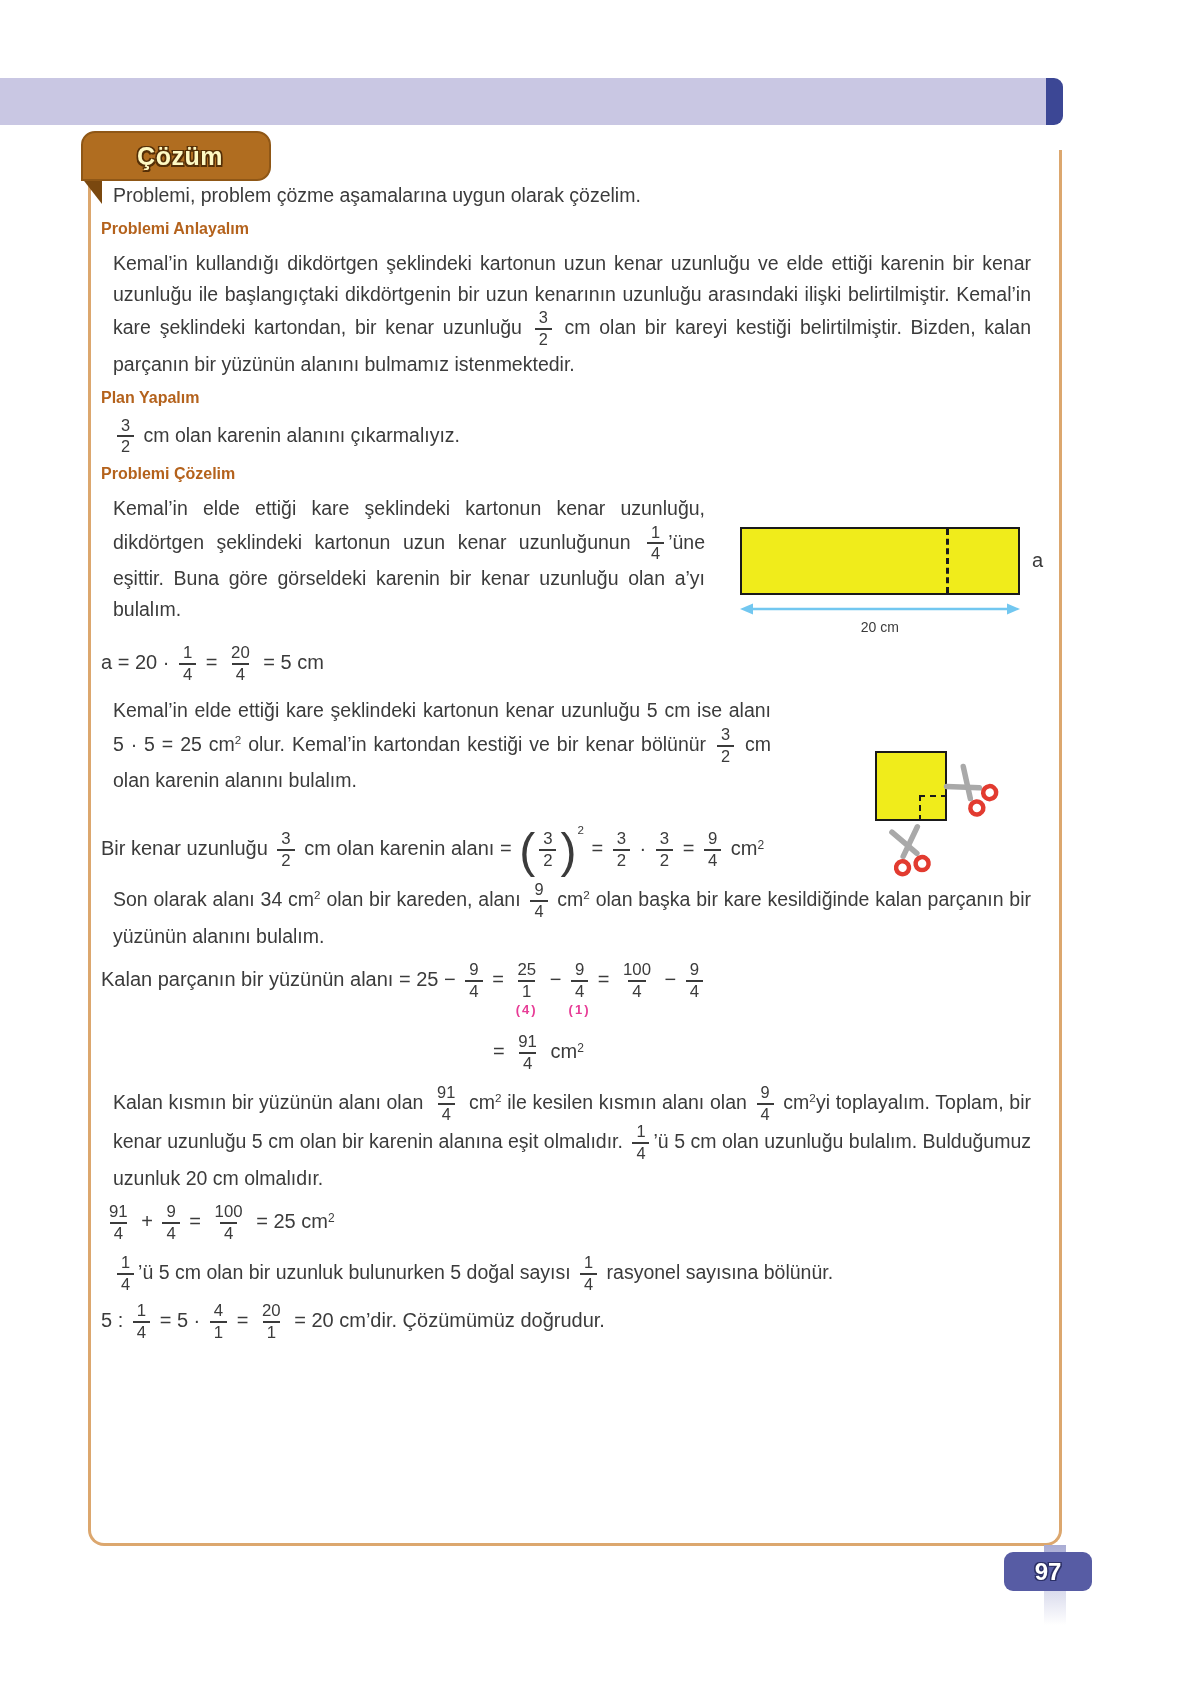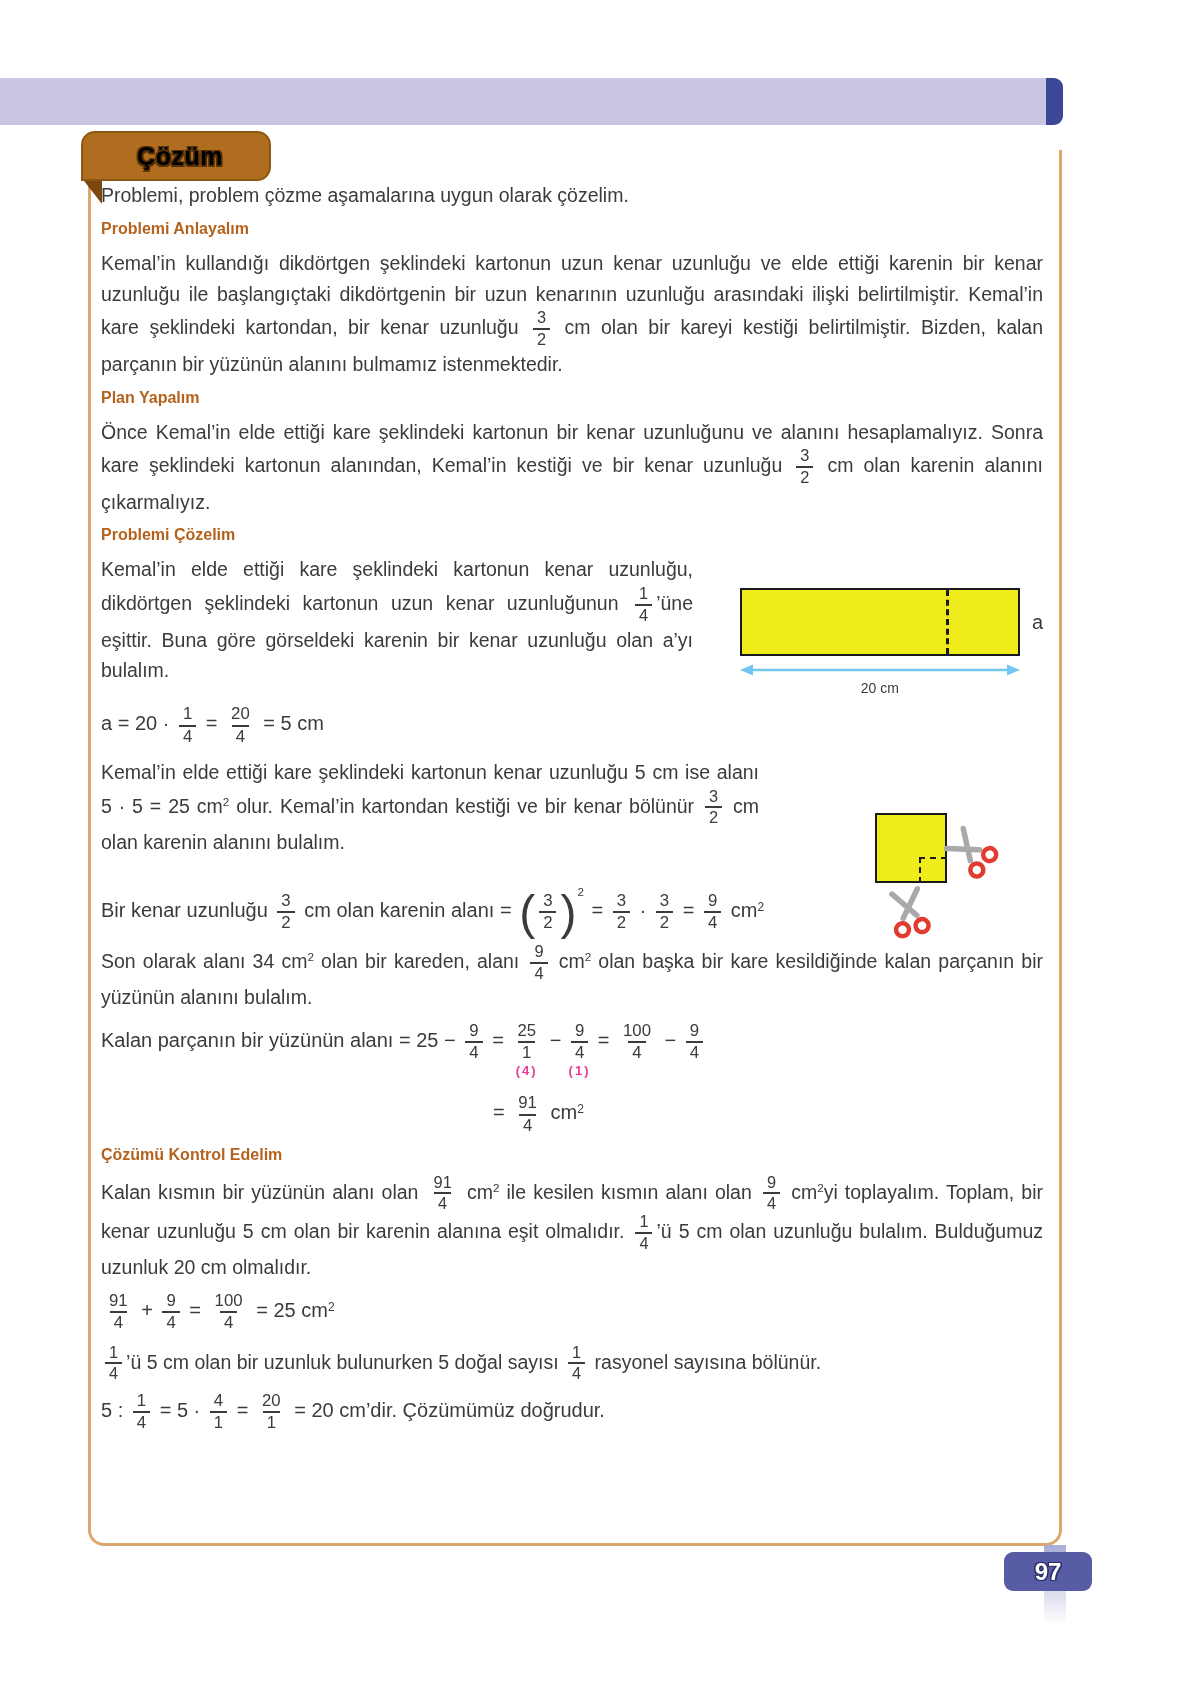--- a/index.html
+++ b/index.html
@@ -15,29 +15,29 @@
   
   .header-bar{position:absolute;left:0;top:78px;width:1046px;height:47px;background:var(--bar-lavender);}
   .header-bar-cap{position:absolute;left:1046px;top:78px;width:17px;height:47px;background:var(--bar-cap);
         border-radius:0 9px 9px 0;}
   
   .solution-box{position:absolute;left:88px;top:150px;width:968px;height:1393px;
         border-left:3px solid var(--box-border);border-right:3px solid var(--box-border);
         border-bottom:3px solid var(--box-border);border-radius:0 0 16px 16px;}
   .badge{position:absolute;left:-10px;top:-19px;width:186px;height:46px;background:var(--badge-brown);
         border:2px solid #8f5716;border-radius:14px 14px 14px 0;display:flex;align-items:center;justify-content:center;z-index:5;}
-  .badge span{color:#000000;font-size:25px;font-weight:bold;letter-spacing:.5px;
+  .badge span{color:#fef9c3;font-size:25px;font-weight:bold;letter-spacing:.5px;
         text-shadow:1.5px 1.5px 0 var(--badge-dark),-1.5px 1.5px 0 var(--badge-dark),
                     1.5px -1.5px 0 var(--badge-dark),-1.5px -1.5px 0 var(--badge-dark);padding-left:8px;}
   .badge-fold{position:absolute;left:-10px;top:27px;width:0;height:0;
         border-top:27px solid var(--fold-brown);border-left:21px solid transparent;z-index:4;}
   .box-flow{padding:30px 16px 10px 10px;font-size:19.5px;}
   
   .section-heading{color:var(--heading);font-weight:bold;font-size:16px;margin:9px 0 10px;}
-  .para{margin:0 0 9px;line-height:1.58;text-align:justify;}
+  .para{margin:0 12px 9px;line-height:1.58;text-align:justify;}
   .equation{margin:5px 0 11px;line-height:1.5;font-size:20px;white-space:nowrap;}
   .hang-labels{margin-bottom:32px;}
   .media-row{display:flex;align-items:flex-start;margin:0 0 9px;}
   .media-text{text-align:justify;line-height:1.58;}
   
   .frac{display:inline-flex;flex-direction:column;align-items:center;vertical-align:middle;
         margin:0 4px;position:relative;font-size:0.84em;line-height:1.08;}
   .frac .num{padding:0 4px 1px;}
   .frac .den{border-top:2px solid var(--body-text);padding:1px 4px 0;}
   .frac .frac-sub{position:absolute;top:calc(100% + 2px);left:50%;transform:translateX(-50%);
@@ -88,21 +88,21 @@
     </div>
     <div class="badge-fold"></div>
     <div class="box-flow">
         <div class="para"><span class="run">Problemi, problem çözme aşamalarına uygun olarak çözelim.</span></div>
         <div class="section-heading">Problemi Anlayalım</div>
         <div class="para"><span class="run">Kemal’in kullandığı dikdörtgen şeklindeki kartonun uzun kenar uzunluğu ve elde ettiği karenin bir kenar uzunluğu ile başlangıçtaki dikdörtgenin bir uzun kenarının uzunluğu arasındaki ilişki belirtilmiştir. Kemal’in kare şeklindeki kartondan, bir kenar uzunluğu </span><span class="frac">
             <span class="num">3</span>
             <span class="den">2</span>
           </span><span class="run"> cm olan bir kareyi kestiği belirtilmiştir. Bizden, kalan parçanın bir yüzünün alanını bulmamız istenmektedir.</span></div>
         <div class="section-heading">Plan Yapalım</div>
-        <div class="para"><span class="run">Önce Kemal’in elde ettiği kare şeklindeki kartonun bir kenar uzunluğunu ve alanını hesaplamalıyız. Sonra kare şeklindeki kartonun alanından, Kemal’in kestiği ve bir kenar uzunluğu </span><span class="frac">
+        <div class="para"><span class="frac">
             <span class="num">3</span>
             <span class="den">2</span>
           </span><span class="run"> cm olan karenin alanını çıkarmalıyız.</span></div>
         <div class="section-heading">Problemi Çözelim</div>
         <div class="media-row">
           <div class="media-text para" style="width: 592px;"><span class="run">Kemal’in elde ettiği kare şeklindeki kartonun kenar uzunluğu, dikdörtgen şeklindeki kartonun uzun kenar uzunluğunun </span><span class="frac">
               <span class="num">1</span>
               <span class="den">4</span>
             </span><span class="run">’üne eşittir. Buna göre görseldeki karenin bir kenar uzunluğu olan a’yı bulalım.</span></div>
           <div id="diagram-rectangle" class="fig-rectangle">
@@ -190,21 +190,20 @@
             <span class="num">100</span>
             <span class="den">4</span>
           </span><span class="run"> − </span><span class="frac">
             <span class="num">9</span>
             <span class="den">4</span>
           </span></div>
         <div class="equation" style="margin-left: 392px;"><span class="run">= </span><span class="frac">
             <span class="num">91</span>
             <span class="den">4</span>
           </span><span class="run"> cm</span><sup>2</sup></div>
-        <div class="section-heading">Çözümü Kontrol Edelim</div>
         <div class="para"><span class="run">Kalan kısmın bir yüzünün alanı olan </span><span class="frac">
             <span class="num">91</span>
             <span class="den">4</span>
           </span><span class="run"> cm</span><sup>2</sup><span class="run"> ile kesilen kısmın alanı olan </span><span class="frac">
             <span class="num">9</span>
             <span class="den">4</span>
           </span><span class="run"> cm</span><sup>2</sup><span class="run">yi toplayalım. Toplam, bir kenar uzunluğu 5 cm olan bir karenin alanına eşit olmalıdır. </span><span class="frac">
             <span class="num">1</span>
             <span class="den">4</span>
           </span><span class="run">’ü 5 cm olan uzunluğu bulalım. Bulduğumuz uzunluk 20 cm olmalıdır.</span></div>

